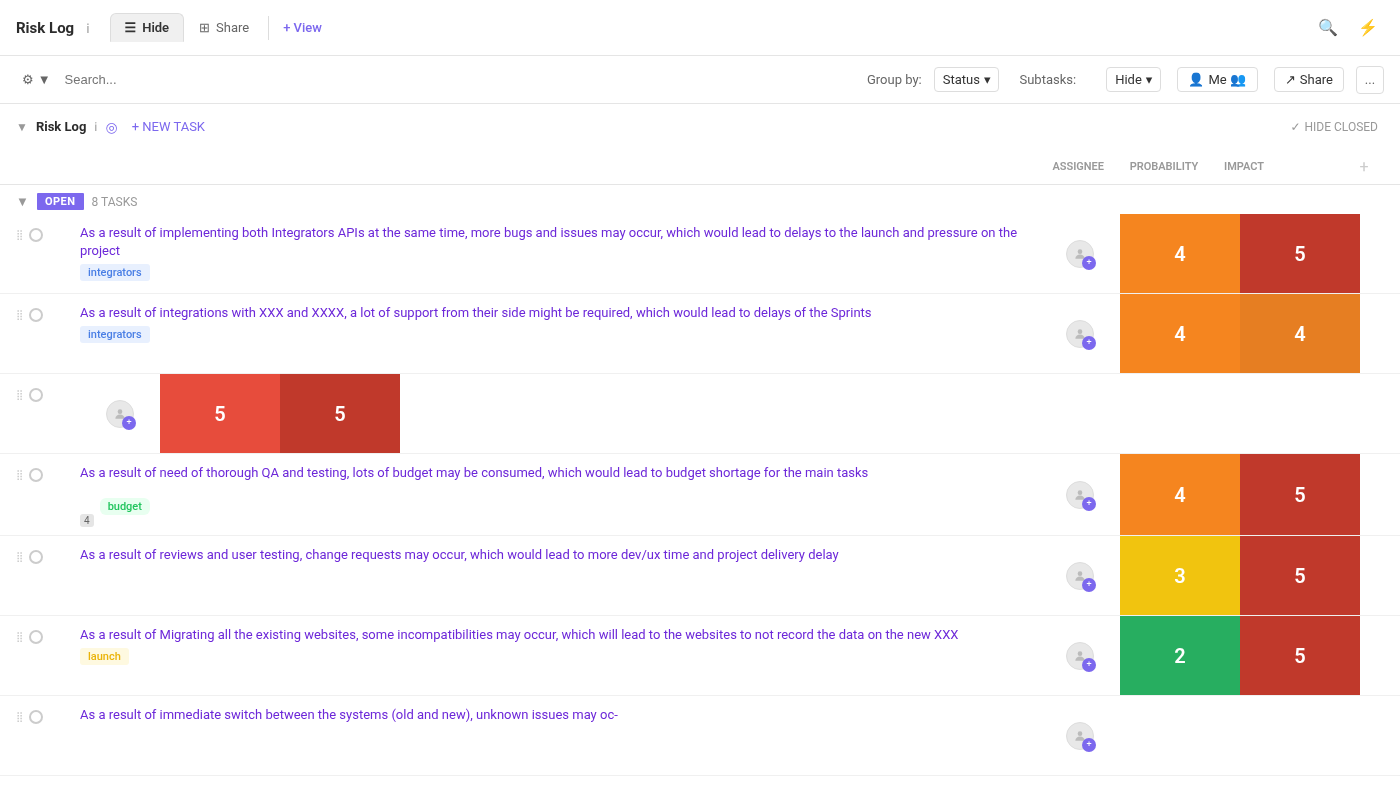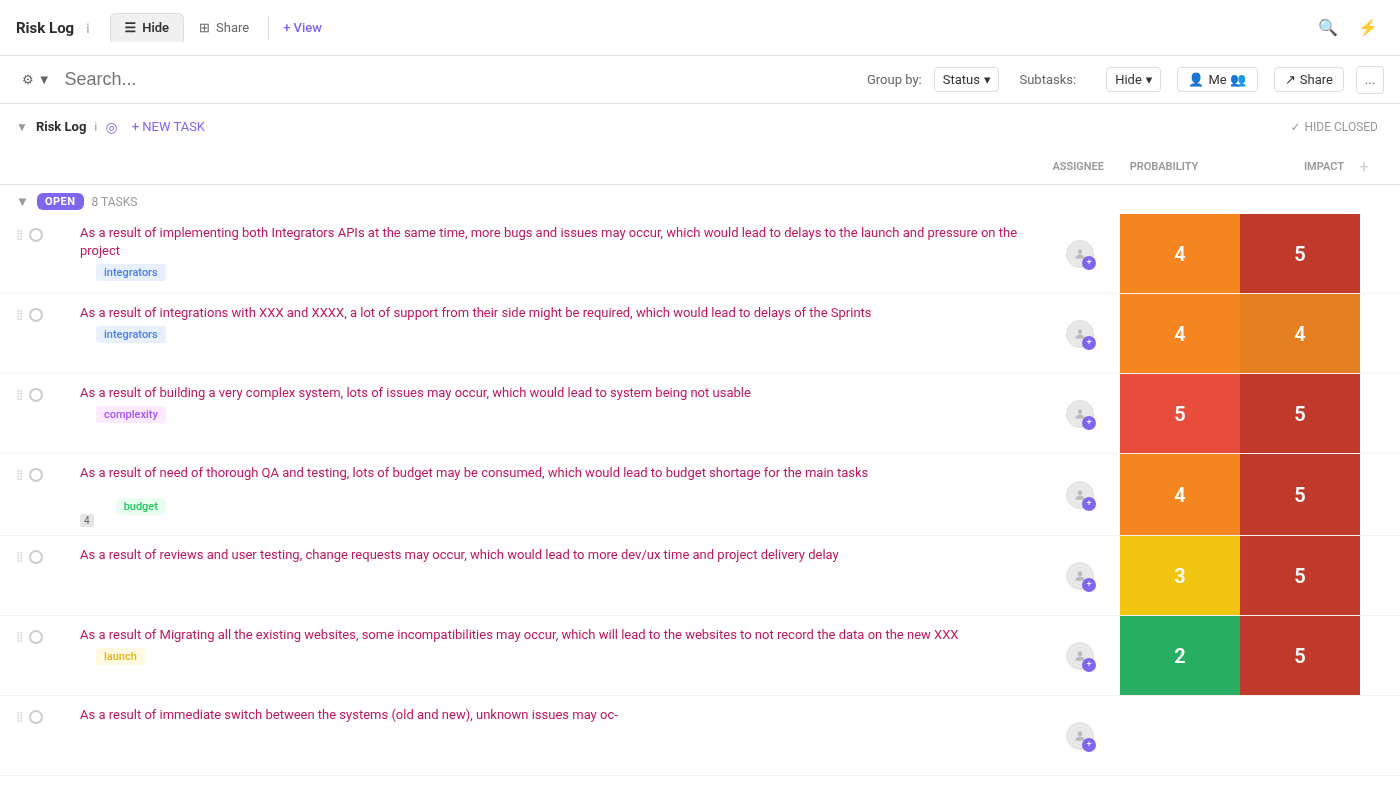--- a/index.html
+++ b/index.html
@@ -38,21 +38,21 @@
 
     
     .toolbar {
       display: flex; align-items: center; height: 48px; padding: 0 16px;
       border-bottom: 1px solid #e5e5e5; background: #fff; gap: 8px;
     }
     .filter-btn {
       display: flex; align-items: center; gap: 4px; color: #666; cursor: pointer; padding: 4px 6px; border-radius: 4px;
     }
     .search-input {
-      flex: 0 0 200px; border: none; outline: none; font-size: 18px; color: #4c1d95;
+      flex: 0 0 200px; border: none; outline: none; font-size: 13px; color: #4c1d95;
     }
     .toolbar-spacer { flex: 1; }
     .group-by-label { color: #666; font-size: 13px; margin-right: 4px; }
     .dropdown-btn {
       display: flex; align-items: center; gap: 4px; padding: 4px 8px;
       border: 1px solid #ddd; border-radius: 4px; cursor: pointer; font-size: 13px; color: #333;
       background: #fff;
     }
     .subtasks-label { color: #666; font-size: 13px; margin-left: 12px; margin-right: 22px; }
     .me-btn, .share-btn {
@@ -84,30 +84,30 @@
     }
 
     
     .col-headers {
       display: flex; align-items: center; padding: 0 16px 0 80px;
       border-bottom: 1px solid #e5e5e5; height: 36px; background: #fff;
     }
     .col-task { flex: 1; }
     .col-assignee { width: 80px; text-align: right; font-size: 11px; color: #999; font-weight: 600; text-transform: uppercase; }
     .col-probability { width: 120px; text-align: center; font-size: 11px; color: #999; font-weight: 600; text-transform: uppercase; }
-    .col-impact { width: 120px; text-align: right; font-size: 11px; color: #999; font-weight: 600; text-transform: uppercase; }
+    .col-impact { width: 120px; text-align: left; font-size: 11px; color: #999; font-weight: 600; text-transform: uppercase; }
     .col-add { width: 40px; display: flex; align-items: center; justify-content: center; }
 
     
     .status-group-header {
       display: flex; align-items: center; gap: 8px; padding: 8px 16px 4px 16px;
     }
     .status-badge {
       background: #7c68ee; color: #fff; font-size: 11px; font-weight: 700;
-      padding: 2px 8px; border-radius: 6px; text-transform: uppercase; letter-spacing: 0.5px;
+      padding: 2px 8px; border-radius: 1px; text-transform: uppercase; letter-spacing: 0.5px;
     }
     .task-count { color: #999; font-size: 12px; }
     .collapse-btn { color: #999; cursor: pointer; font-size: 13px; }
 
     
     .tasks-list { overflow-y: auto; max-height: calc(788px - 56px - 48px - 40px - 36px - 40px); }
     .task-row {
       display: flex; align-items: stretch; border-bottom: 1px solid #f0f0f0;
       min-height: 80px; cursor: pointer;
     }
@@ -118,24 +118,24 @@
     .task-checkbox {
       width: 14px; height: 14px; border: 2px solid #ccc; border-radius: 50%; flex-shrink: 0; margin-top: 2px;
     }
     .task-drag { color: #ccc; font-size: 10px; cursor: grab; flex-shrink: 0; margin-top: 3px; }
     .task-num-badge {
       background: #e5e5e5; color: #666; font-size: 10px; border-radius: 3px;
       padding: 1px 4px; margin-top: 28px;
     }
 
     .task-content { flex: 1; padding: 10px 8px 8px 0; }
-    .task-title { font-size: 13px; color: #be185d; line-height: 1.4; margin-bottom: 4px; }
+    .task-title { font-size: 13px; color: #6d28d9; line-height: 1.4; margin-bottom: 4px; }
     .task-tags { display: flex; align-items: center; gap: 6px; margin-top: 4px; flex-wrap: wrap; }
     .tag {
-      padding: 2px 8px; border-radius: 3px; font-size: 11px; font-weight: 500; margin-left: 16px;
+      padding: 2px 8px; border-radius: 3px; font-size: 11px; font-weight: 500;
     }
     .tag-integrators { background: #e8f0fe; color: #4a7fe5; }
     .tag-complexity { background: #fce8ff; color: #a855f7; }
     .tag-budget { background: #e8fff0; color: #22c55e; border-radius: 6px; }
     .tag-scope { background: #fff3e0; color: #f97316; }
     .tag-launch { background: #fef9e0; color: #eab308; }
 
     .task-assignee {
       width: 80px; display: flex; align-items: center; justify-content: center;
       flex-shrink: 0; padding: 10px 0;
@@ -319,27 +319,20 @@
     <div class="task-impact">
         <div class="value-cell bg-light-orange">4</div>
       </div>
     <div class="col-add-cell"></div>
   </div>
     <div class="task-row">
     <div class="task-left">
       <span class="task-drag">⣿</span>
       <span class="task-checkbox"></span>
     </div>
-    <div class="task-content">
-      <div class="task-title">As a result of building a very complex system, lots of issues may occur, which would lead to system being not usable</div>
-      <div class="task-tags">
-
-        <span class="tag tag-complexity">complexity</span>
-      </div>
-    </div>
     <div class="task-assignee">
       <div class="assignee-avatar">
         <svg width="14" height="14" viewBox="0 0 24 24" fill="#bbb">
             <circle cx="12" cy="8" r="4"></circle>
             <path d="M4 20c0-4 3.6-7 8-7s8 3 8 7"></path>
           </svg>
         <div class="assignee-add">+</div>
       </div>
     </div>
     <div class="task-probability">

